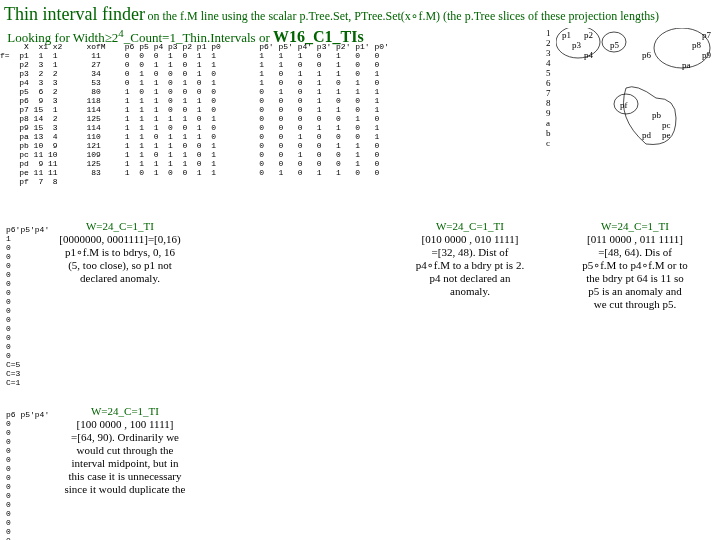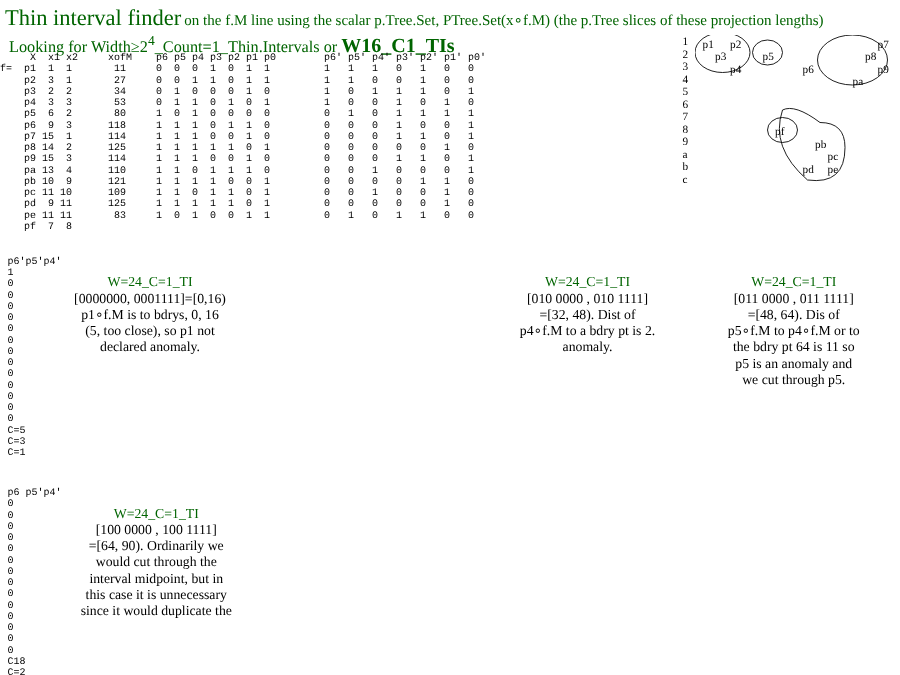--- a/index.html
+++ b/index.html
@@ -94,20 +94,21 @@
   .note-box .head {
     color: #006400;
   }
   .bit-col {
     position: absolute;
     font-family: "Courier New", monospace;
     font-size: 8px;
     line-height: 9px;
     white-space: pre;
     color: #000;
+    margin-top: 20px;
   }
 </style>
 </head>
 <body>
 
 <div class="title-line">
   <span class="big-title">Thin interval finder</span>
   <span class="mid-text"> on the f.M line using the scalar p.Tree.Set,  PTree.Set(x∘f.M)  (the p.Tree slices of these projection lengths)</span>
 </div>
 <div class="sub-line">
@@ -184,20 +185,21 @@
   <div>p1∘f.M  is to bdrys, 0, 16</div>
   <div>(5, too close), so p1 not</div>
   <div>declared anomaly.</div>
 </div>
 
 <div class="note-box" style="left:400px;top:220px;width:140px">
   <div class="head">W=24_C=1_TI</div>
   <div>[010 0000 , 010 1111]</div>
   <div>=[32, 48). Dist of</div>
   <div>p4∘f.M to a bdry pt is 2.</div>
+  <div>p4 not declared an</div>
   <div>anomaly.</div>
 </div>
 
 <div class="note-box" style="left:560px;top:220px;width:150px">
   <div class="head">W=24_C=1_TI</div>
   <div>[011 0000 , 011 1111]</div>
   <div>=[48, 64). Dis of</div>
   <div>p5∘f.M to p4∘f.M or to</div>
   <div>the bdry pt 64 is 11 so</div>
   <div>p5 is an anomaly and</div>

